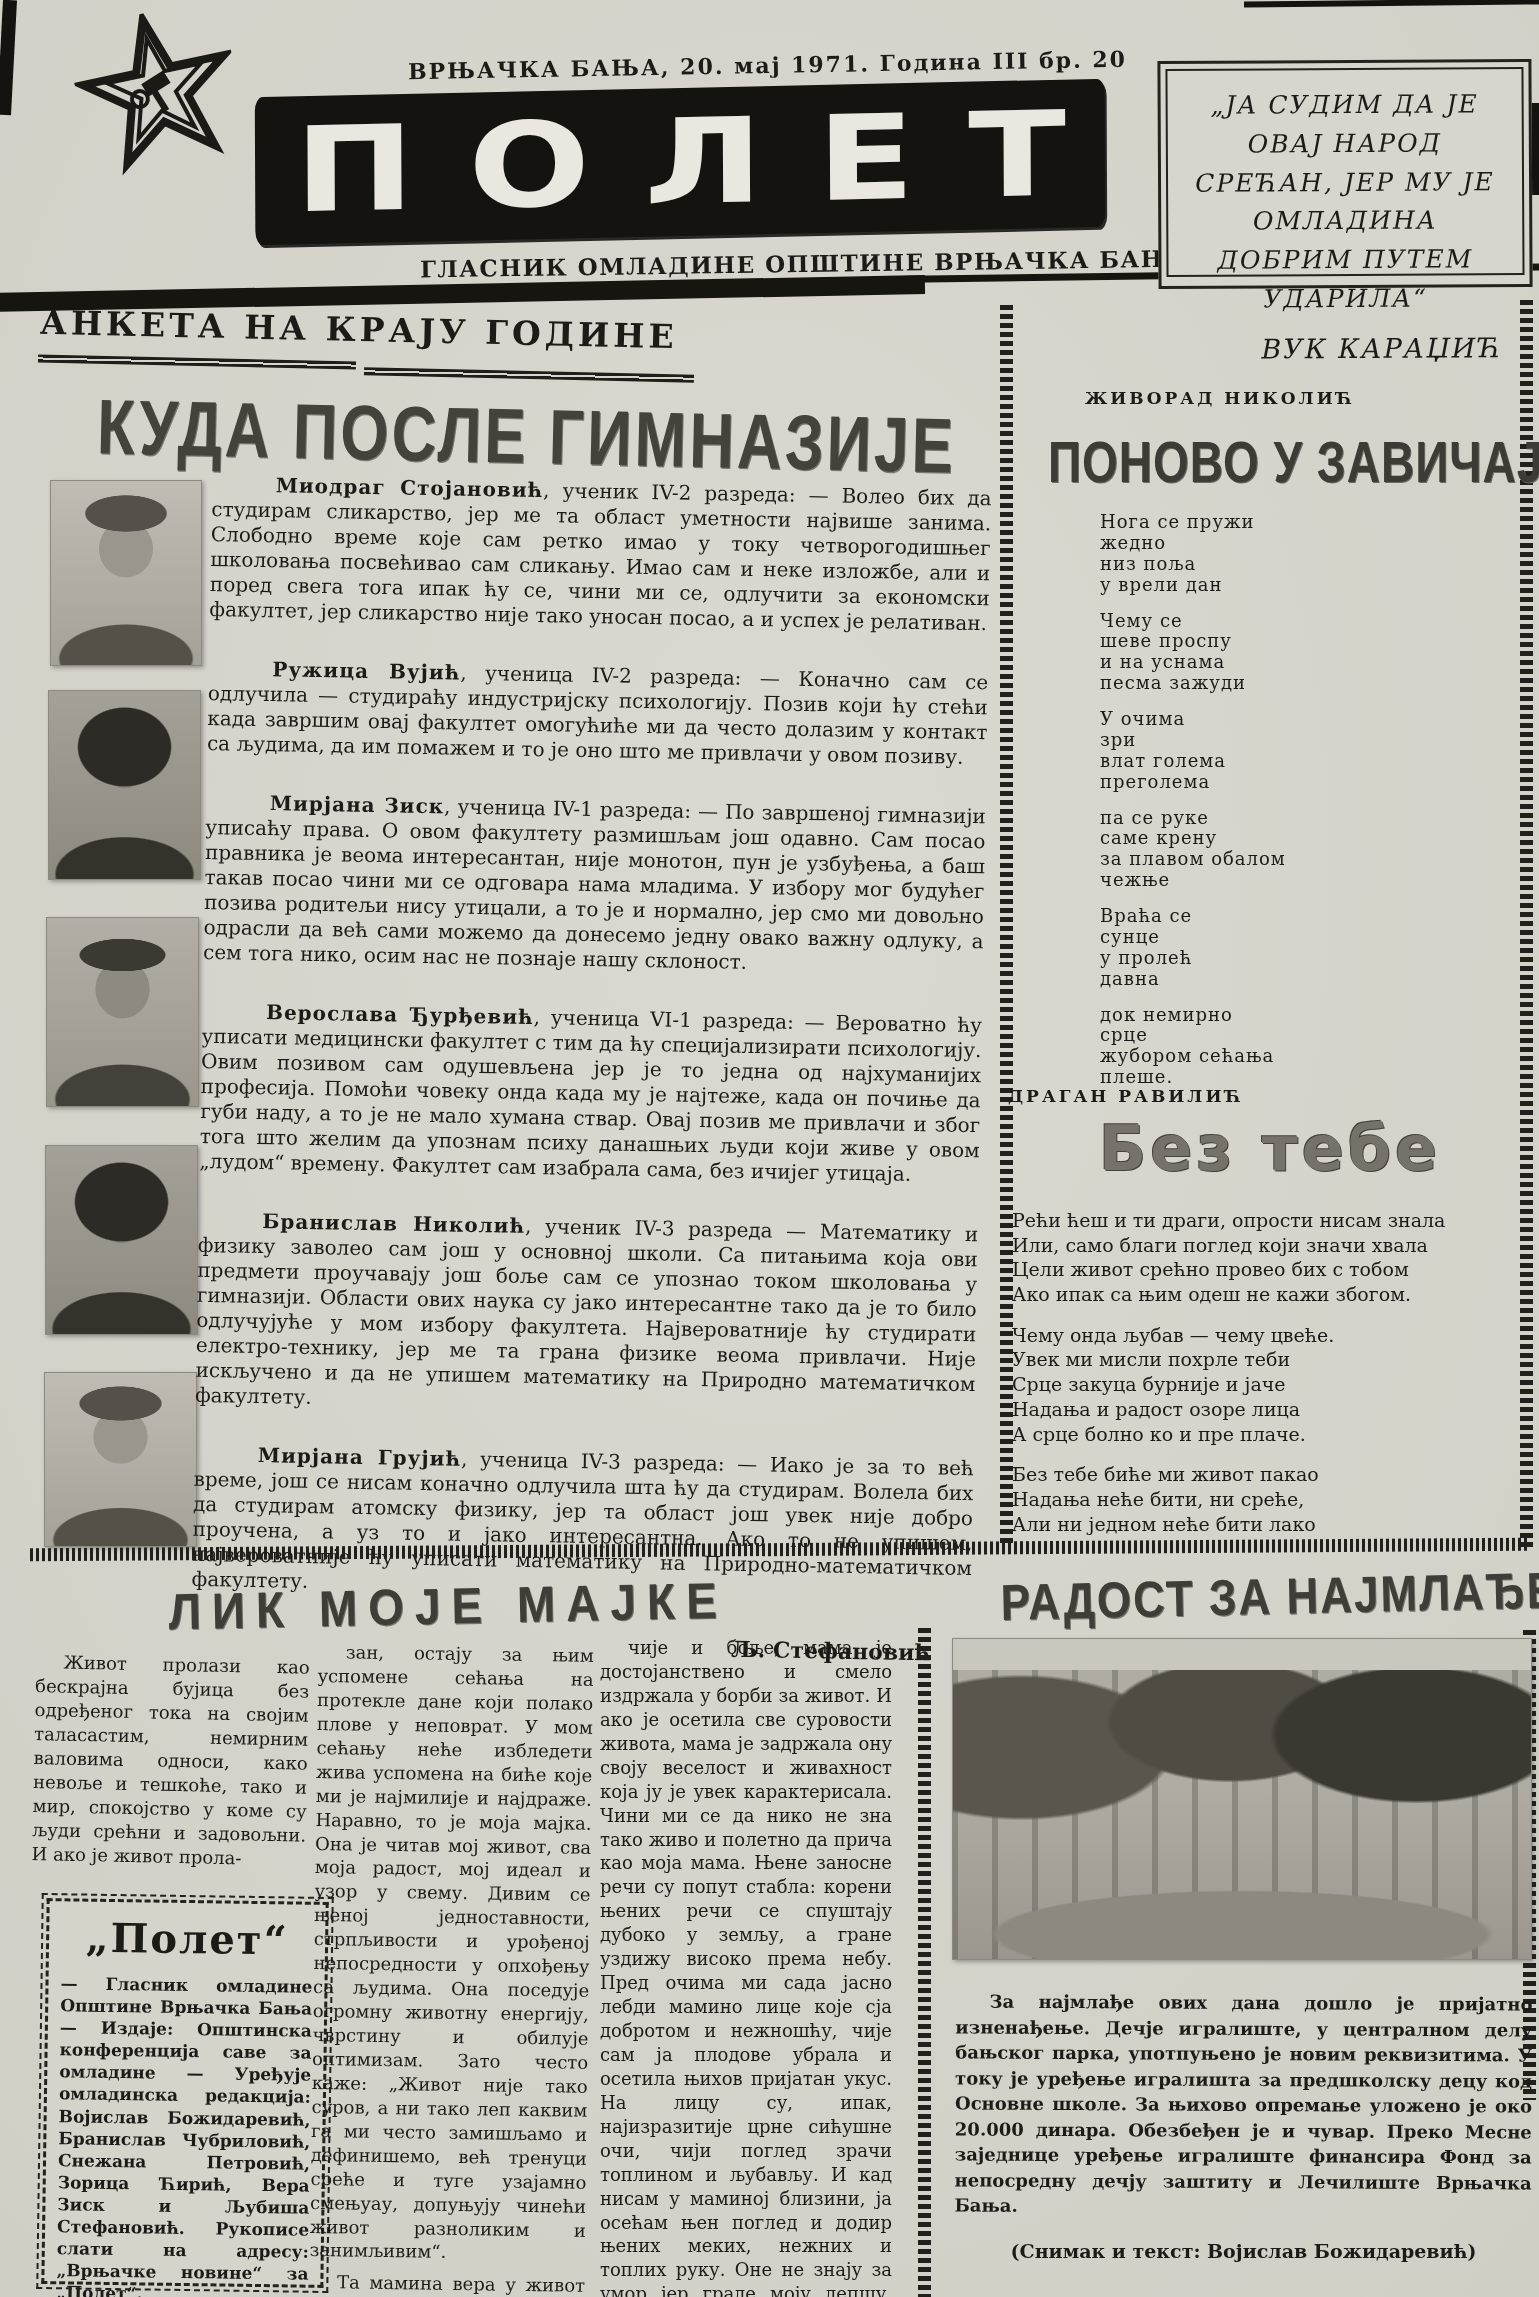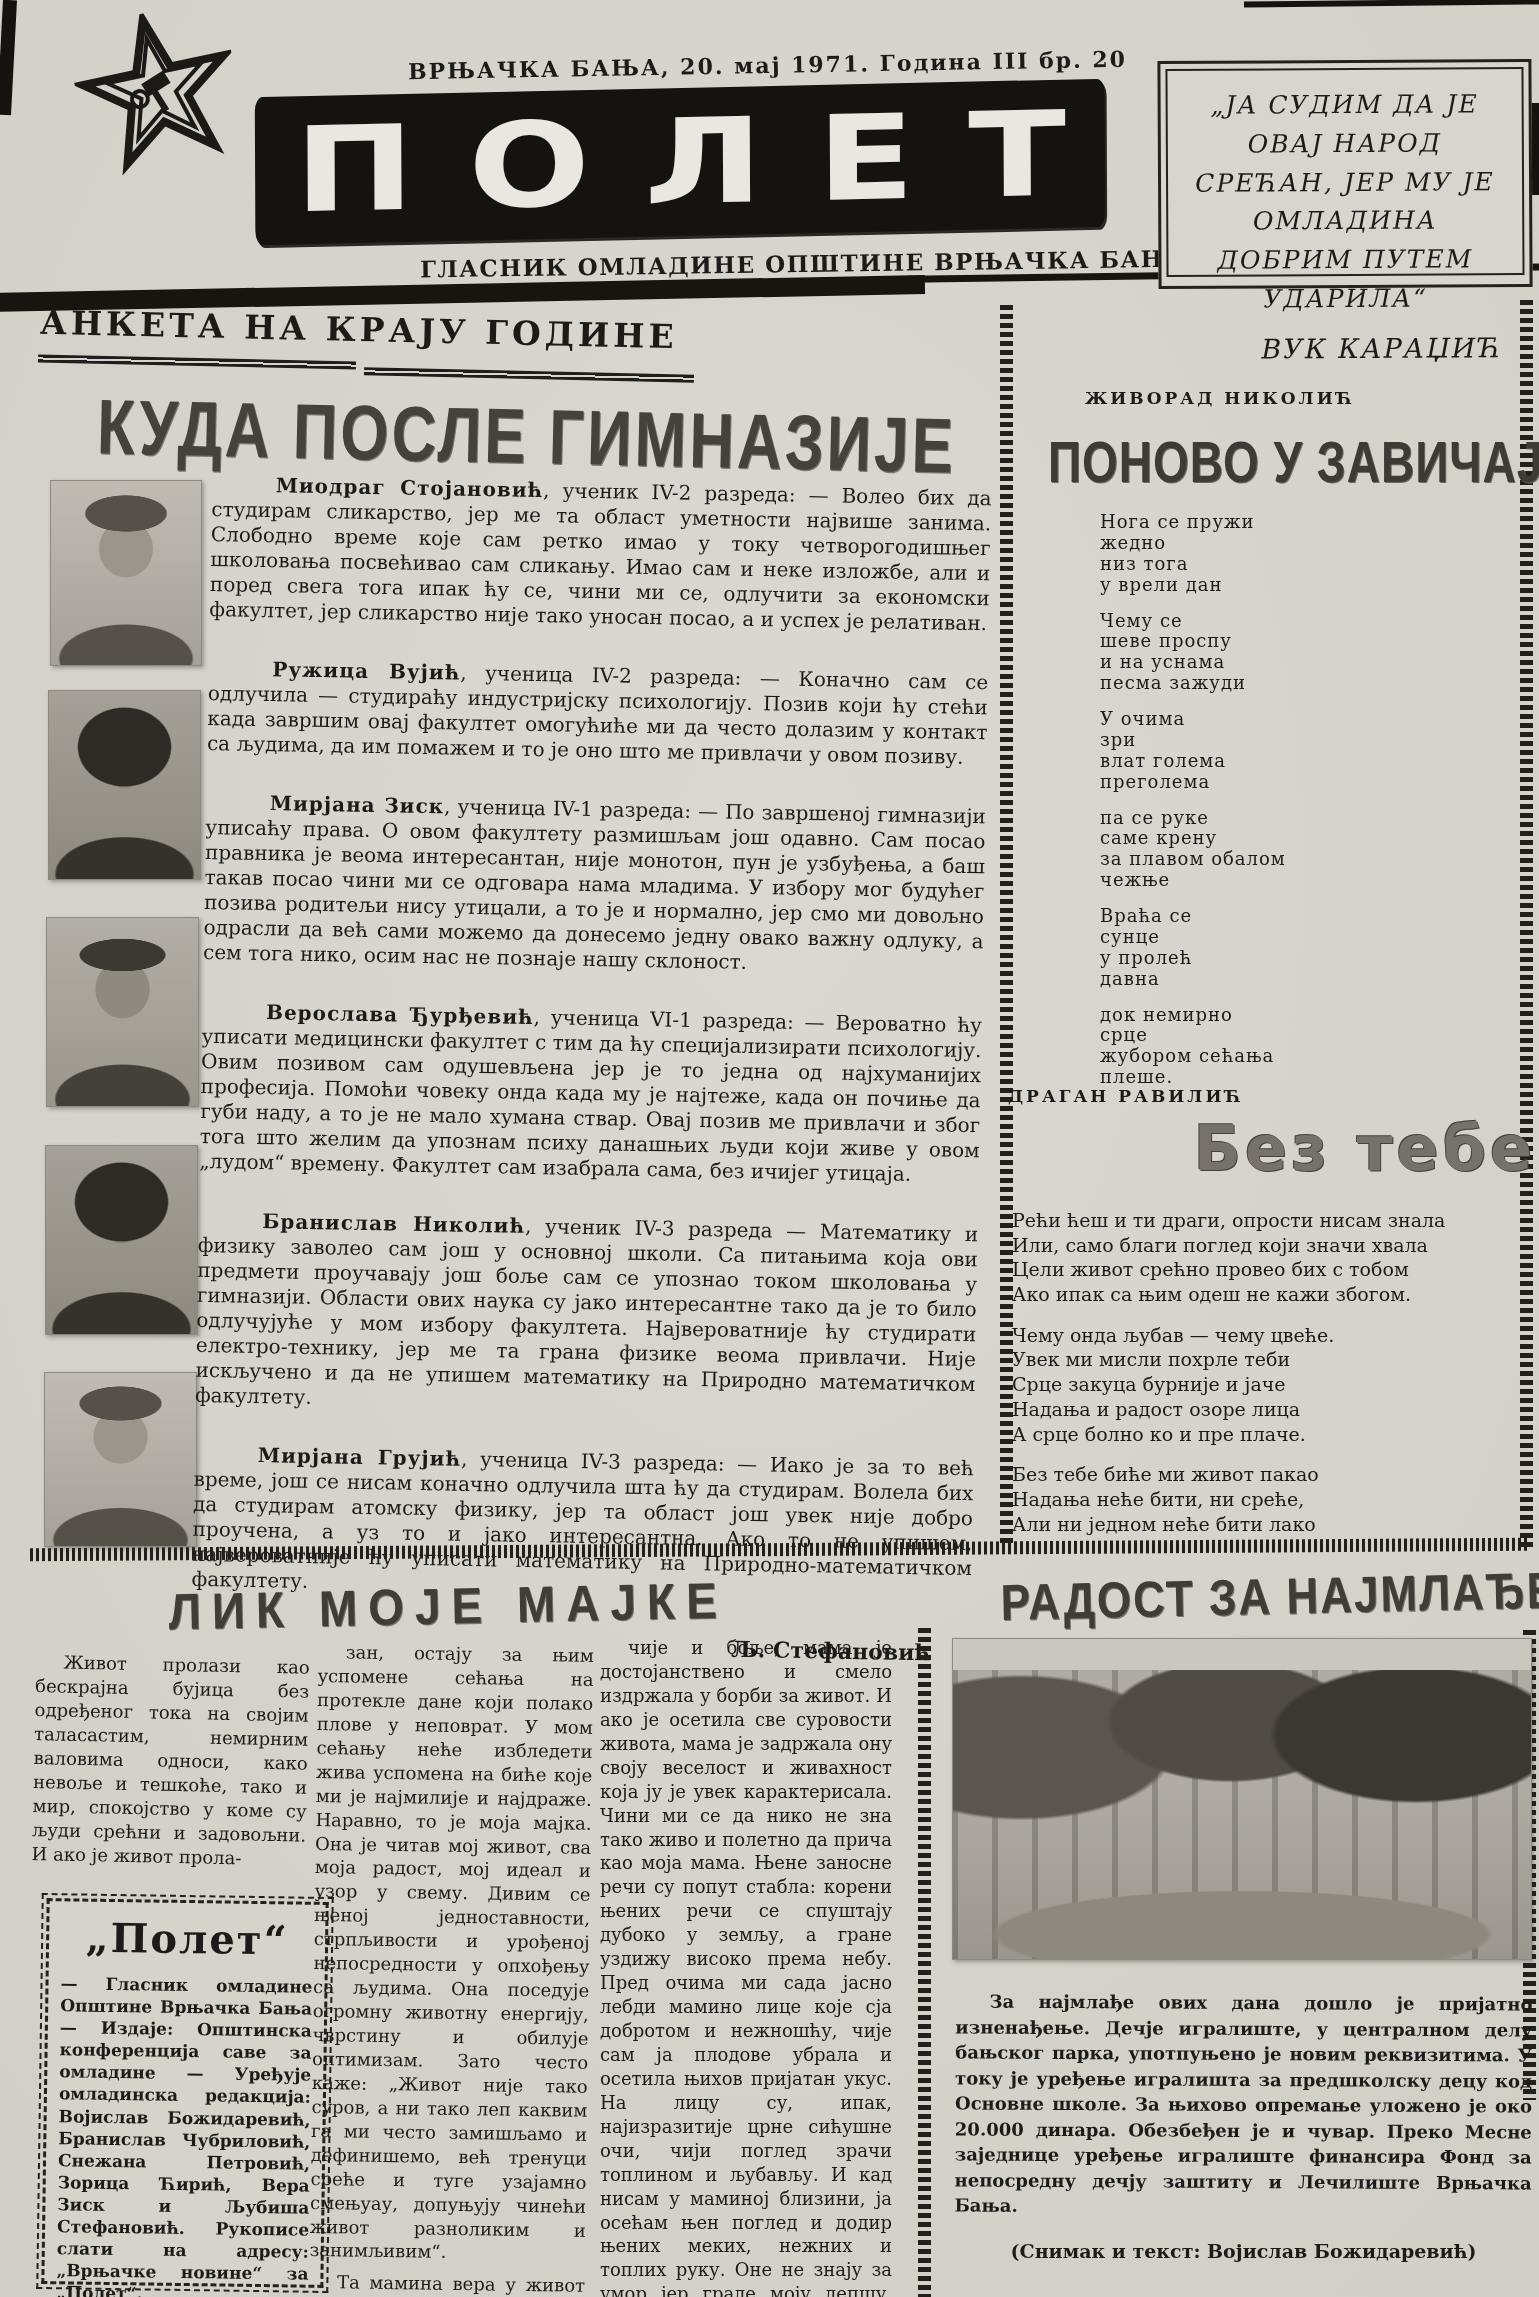--- a/index.html
+++ b/index.html
@@ -149,21 +149,21 @@
   <div class="abs vdash" style="left:1520px;top:300px;height:1250px;"></div>
   <div class="abs hdash" style="left:30px;top:1543px;width:1500px;transform:rotate(-0.4deg);"></div>
   <div class="abs vdash" style="left:918px;top:1628px;height:669px;"></div>
   <div class="abs vdash" style="left:1523px;top:1630px;height:470px;"></div>
 
   <div class="abs poet" style="left:1085px;top:388px;">ЖИВОРАД НИКОЛИЋ</div>
   <div class="abs poem-title" style="left:1048px;top:428px;">ПОНОВО У ЗАВИЧАЈУ</div>
   <div class="abs" style="left:1100px;top:512px;width:380px;">
     <div class="stanza">Нога се пружи
 жедно
-низ тога
+низ поља
 у врели дан</div>
     <div class="stanza">Чему се
 шеве проспу
 и на уснама
 песма зажуди</div>
     <div class="stanza">У очима
 зри
 влат голема
 преголема</div>
     <div class="stanza">па се руке
@@ -174,21 +174,21 @@
 сунце
 у пролећ
 давна</div>
     <div class="stanza">док немирно
 срце
 жубором сећања
 плеше.</div>
   </div>
 
   <div class="abs poet" style="left:1008px;top:1086px;">ДРАГАН РАВИЛИЋ</div>
-  <div class="abs poem2-title" style="left:1116px;top:1112px;width:420px;text-align:right;">Без тебе</div>
+  <div class="abs poem2-title" style="left:1060px;top:1112px;width:420px;">Без тебе</div>
   <div class="abs" style="left:1012px;top:1208px;width:520px;">
     <div class="stanza2">Рећи ћеш и ти драги, опрости нисам знала
 Или, само благи поглед који значи хвала
 Цели живот срећно провео бих с тобом
 Ако ипак са њим одеш не кажи збогом.</div>
     <div class="stanza2">Чему онда љубав — чему цвеће.
 Увек ми мисли похрле теби
 Срце закуца бурније и јаче
 Надања и радост озоре лица
 А срце болно ко и пре плаче.</div>

